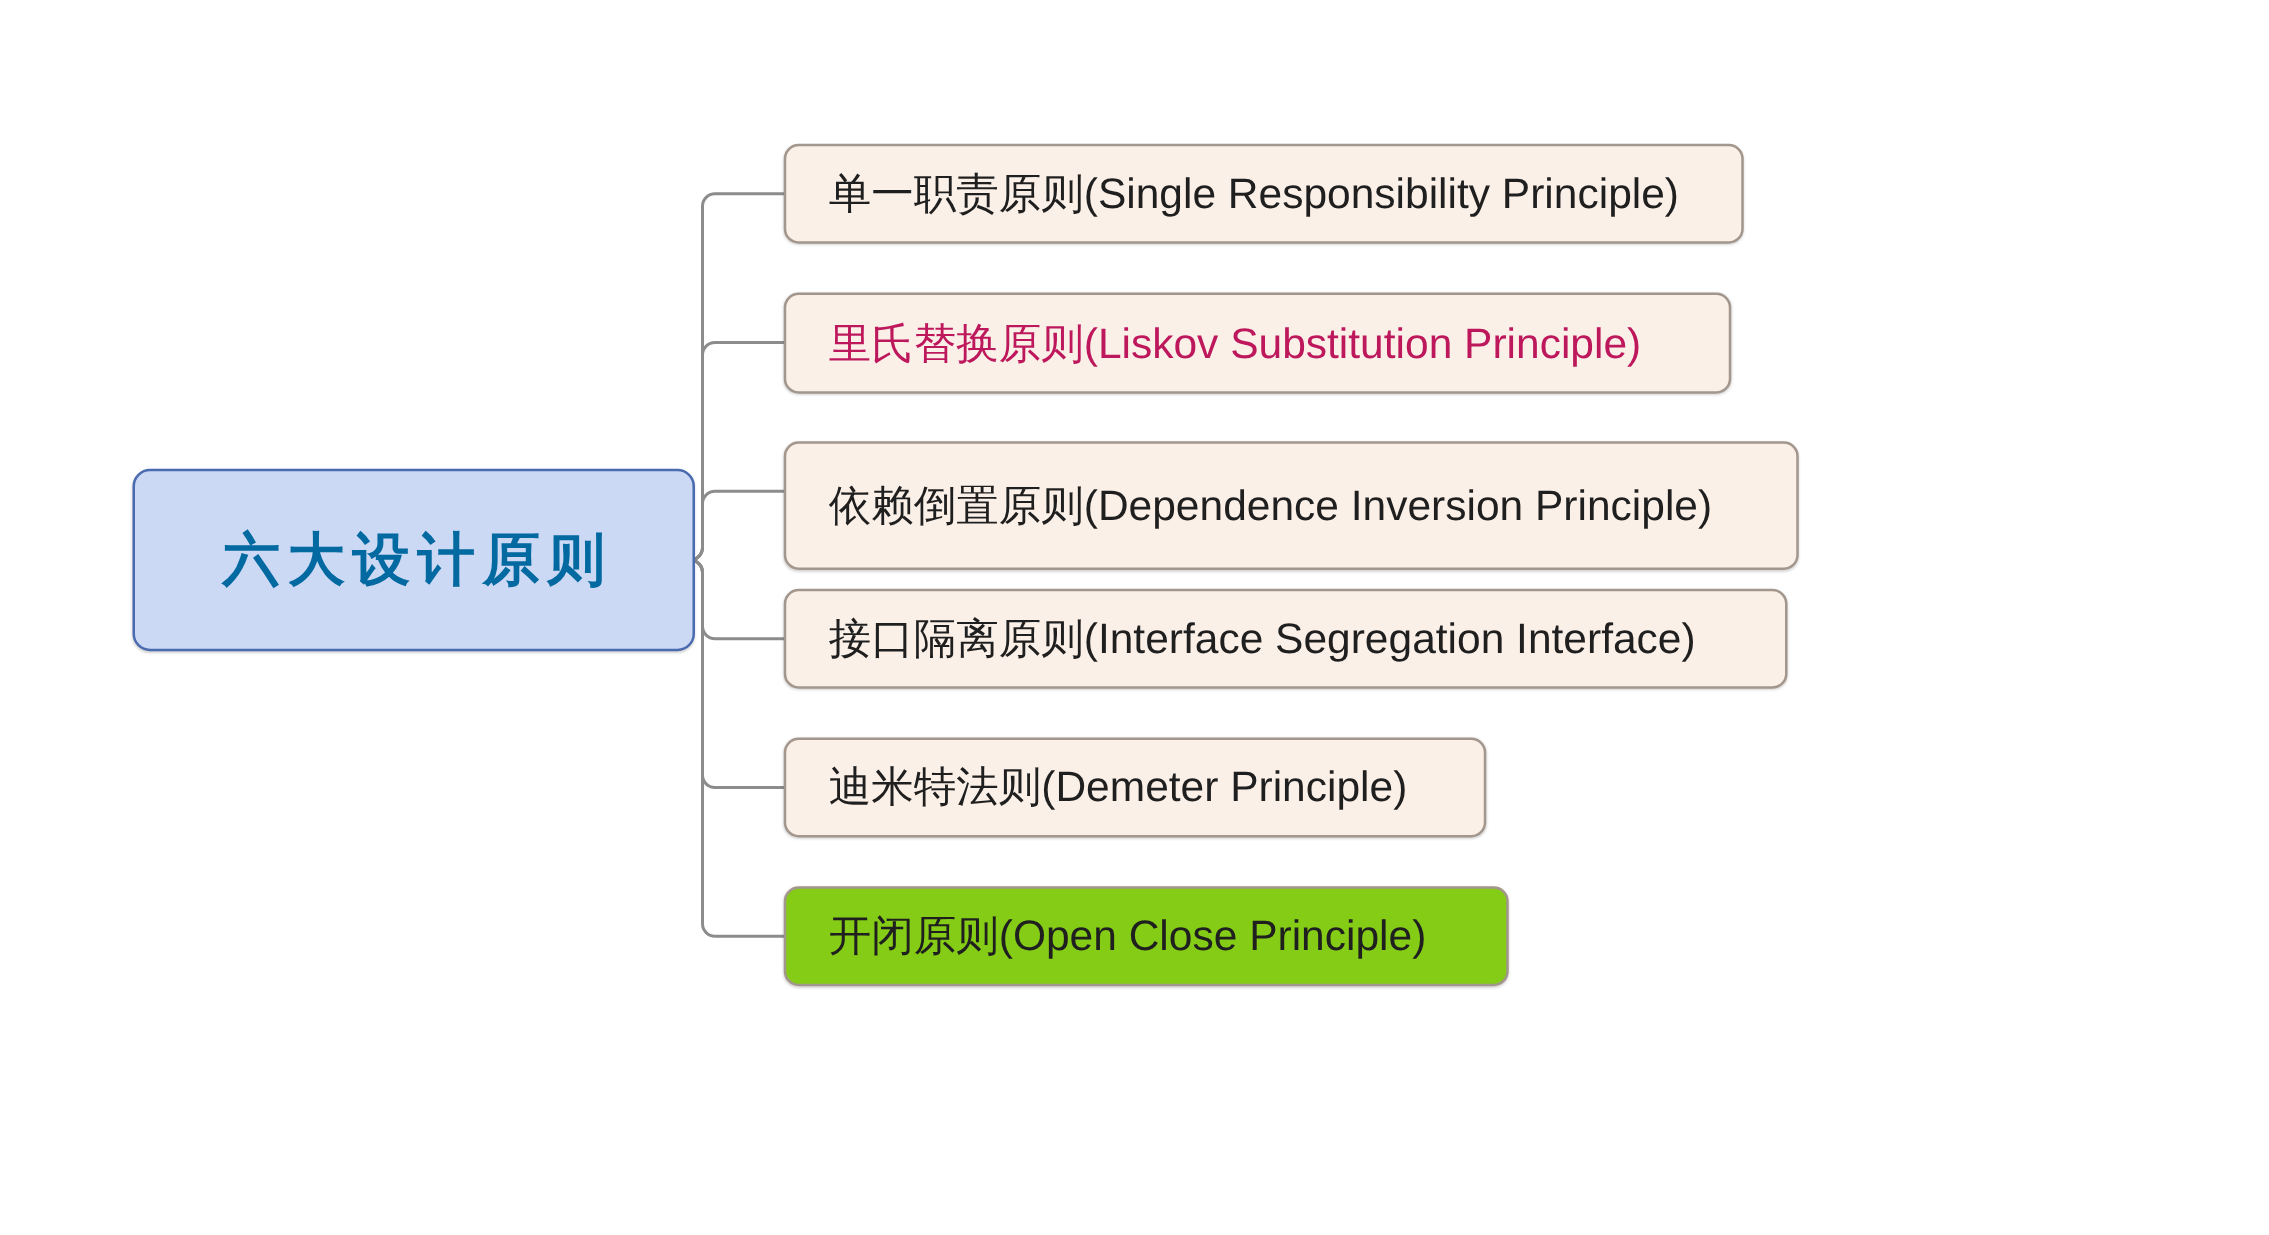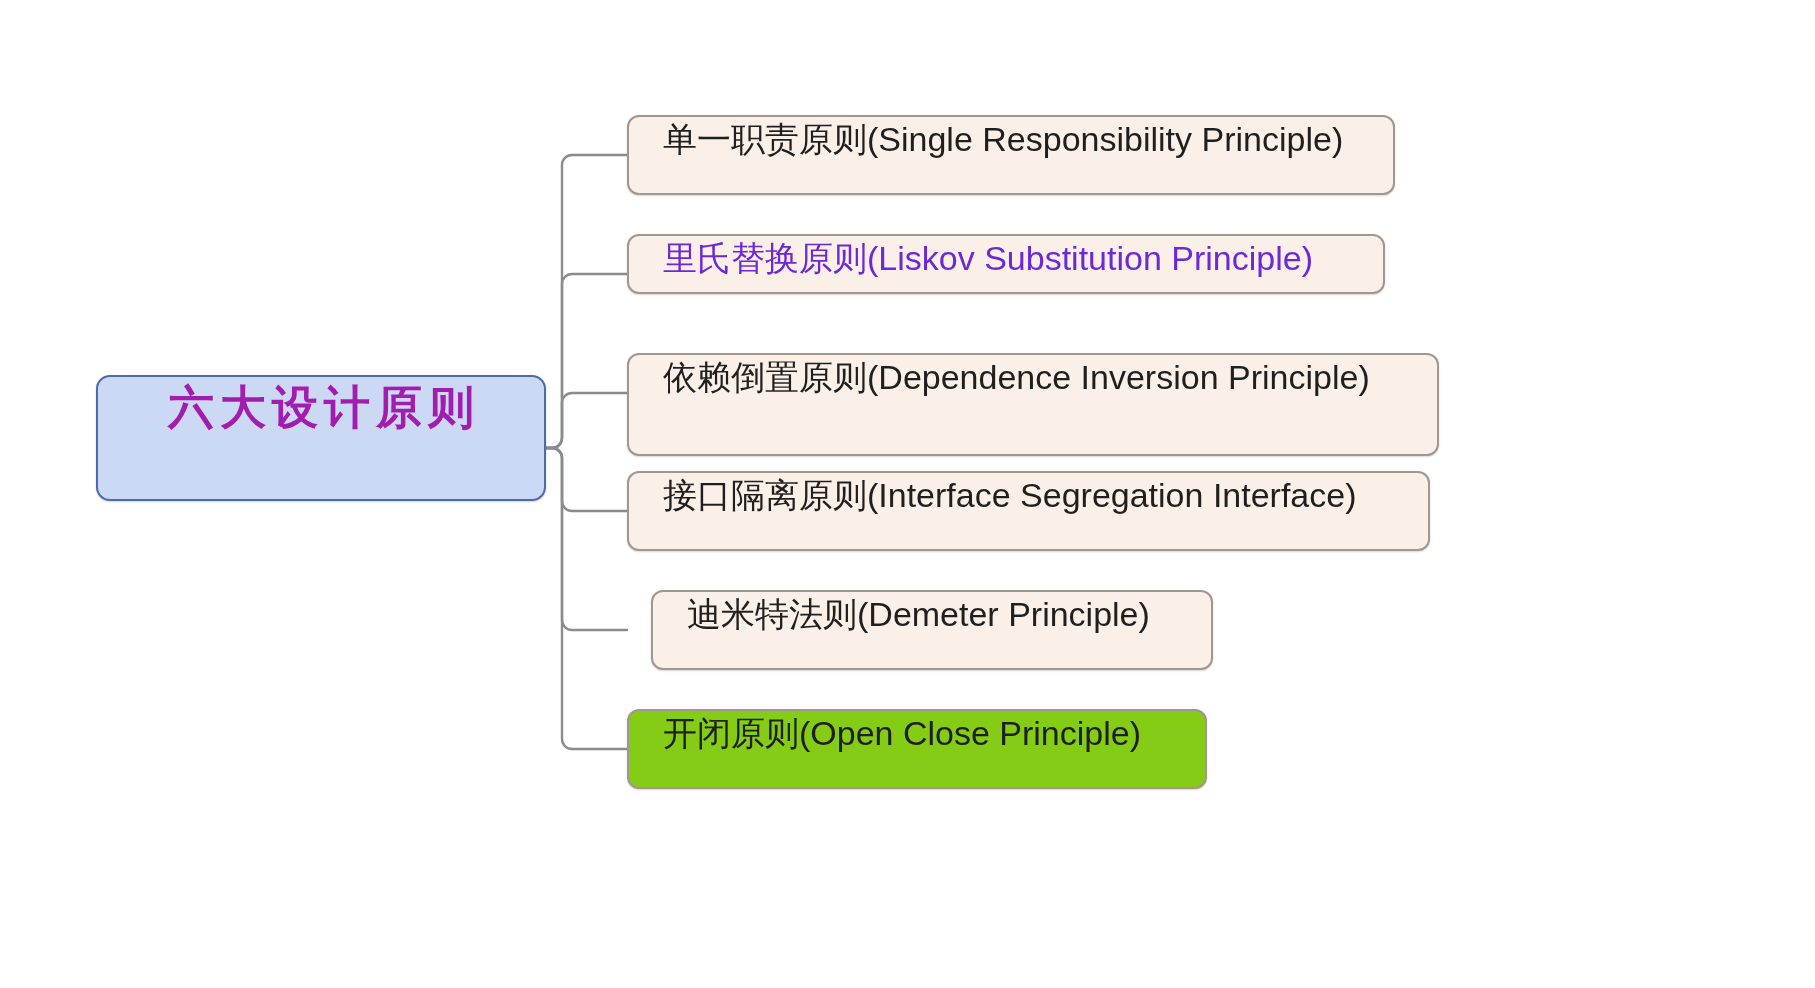--- a/index.html
+++ b/index.html
@@ -22,21 +22,21 @@
     left: 0;
     top: 0;
     width: 1815px;
     height: 988px;
     pointer-events: none;
   }
   .node {
     position: absolute;
     box-sizing: border-box;
     display: flex;
-    align-items: flex-start;
+    align-items: center;
     white-space: nowrap;
   }
   .node-root {
     background: #ccd9f5;
     border: 2px solid #4a6bb0;
     border-radius: 14px;
     justify-content: center;
     color: #4a4a4a;
     font-weight: bold;
     letter-spacing: 6px;
@@ -66,41 +66,41 @@
     <g fill="none" stroke="#8c8c8c" stroke-width="2.4" stroke-linecap="round" stroke-linejoin="round">
       <path d="M540 448 H552 a10 10 0 0 0 10 -10 V165 a10 10 0 0 1 10 -10 H627"></path>
       <path d="M540 448 H552 a10 10 0 0 0 10 -10 V284 a10 10 0 0 1 10 -10 H627"></path>
       <path d="M540 448 H552 a10 10 0 0 0 10 -10 V403 a10 10 0 0 1 10 -10 H627"></path>
       <path d="M540 448 H552 a10 10 0 0 1 10 10 V501 a10 10 0 0 0 10 10 H627"></path>
       <path d="M540 448 H552 a10 10 0 0 1 10 10 V620 a10 10 0 0 0 10 10 H627"></path>
       <path d="M540 448 H552 a10 10 0 0 1 10 10 V739 a10 10 0 0 0 10 10 H627"></path>
     </g>
   </svg>
 
-  <div class="node node-root" id="root-node" style="left: 96px; top: 375px; width: 450px; height: 126px; background: rgb(204, 217, 245); border-color: rgb(74, 107, 176); color: #a21caf;">
+  <div class="node node-root" id="root-node" style="left: 106px; top: 375px; width: 450px; height: 146px; background: rgb(204, 217, 245); border-color: rgb(74, 107, 176); color: #0369a1;">
     <span class="node-label">六大设计原则</span>
   </div>
 
   <div class="node node-child" id="child-0" style="left: 627px; top: 115px; width: 768px; height: 80px; background: rgb(251, 240, 232); border-color: rgb(163, 150, 140); color: rgb(31, 31, 31);">
     <span class="node-label">单一职责原则(Single Responsibility Principle)</span>
   </div>
 
-  <div class="node node-child" id="child-1" style="left: 627px; top: 234px; width: 758px; height: 60px; background: rgb(251, 240, 232); border-color: rgb(163, 150, 140); color: #6d28d9;">
+  <div class="node node-child" id="child-1" style="left: 627px; top: 234px; width: 758px; height: 81px; background: rgb(251, 240, 232); border-color: rgb(163, 150, 140); color: #be185d;">
     <span class="node-label">里氏替换原则(Liskov Substitution Principle)</span>
   </div>
 
   <div class="node node-child" id="child-2" style="left: 627px; top: 353px; width: 812px; height: 103px; background: rgb(251, 240, 232); border-color: rgb(163, 150, 140); color: rgb(31, 31, 31);">
     <span class="node-label">依赖倒置原则(Dependence Inversion Principle)</span>
   </div>
 
   <div class="node node-child" id="child-3" style="left: 627px; top: 471px; width: 803px; height: 80px; background: rgb(251, 240, 232); border-color: rgb(163, 150, 140); color: rgb(31, 31, 31);">
     <span class="node-label">接口隔离原则(Interface Segregation Interface)</span>
   </div>
 
-  <div class="node node-child" id="child-4" style="left: 627px; top: 590px; width: 562px; height: 80px; background: rgb(251, 240, 232); border-color: rgb(163, 150, 140); color: rgb(31, 31, 31); margin-left: 24px;">
+  <div class="node node-child" id="child-4" style="left: 627px; top: 590px; width: 562px; height: 80px; background: rgb(251, 240, 232); border-color: rgb(163, 150, 140); color: rgb(31, 31, 31);">
     <span class="node-label">迪米特法则(Demeter Principle)</span>
   </div>
 
   <div class="node node-child" id="child-5" style="left: 627px; top: 709px; width: 580px; height: 80px; background: #84cc16; border-color: rgb(163, 150, 140); color: rgb(31, 31, 31);">
     <span class="node-label">开闭原则(Open Close Principle)</span>
   </div>
 
 </div>
 
 </body></html>

